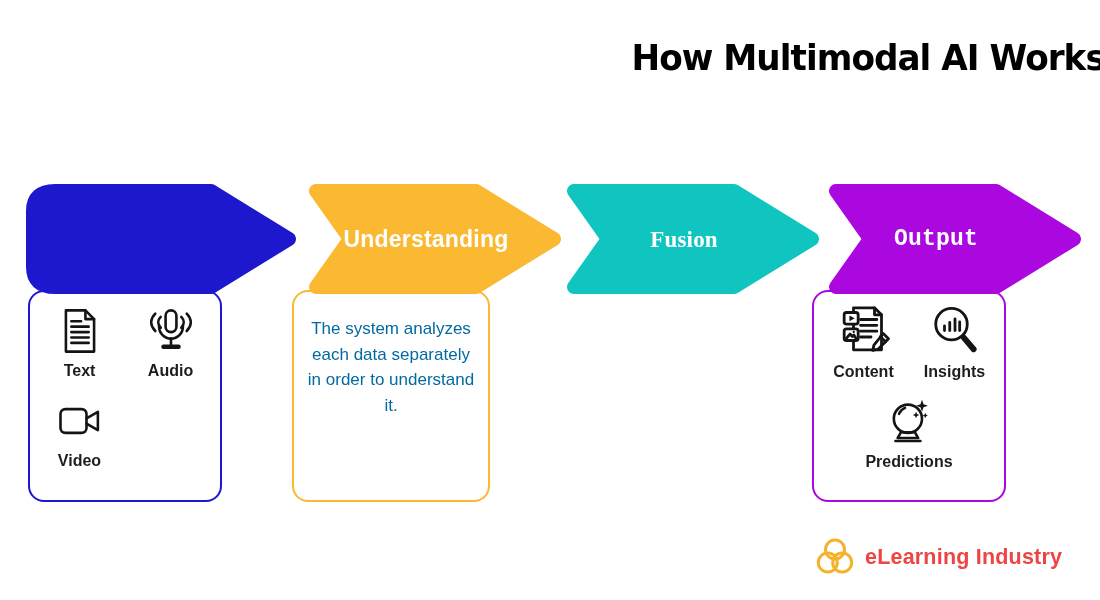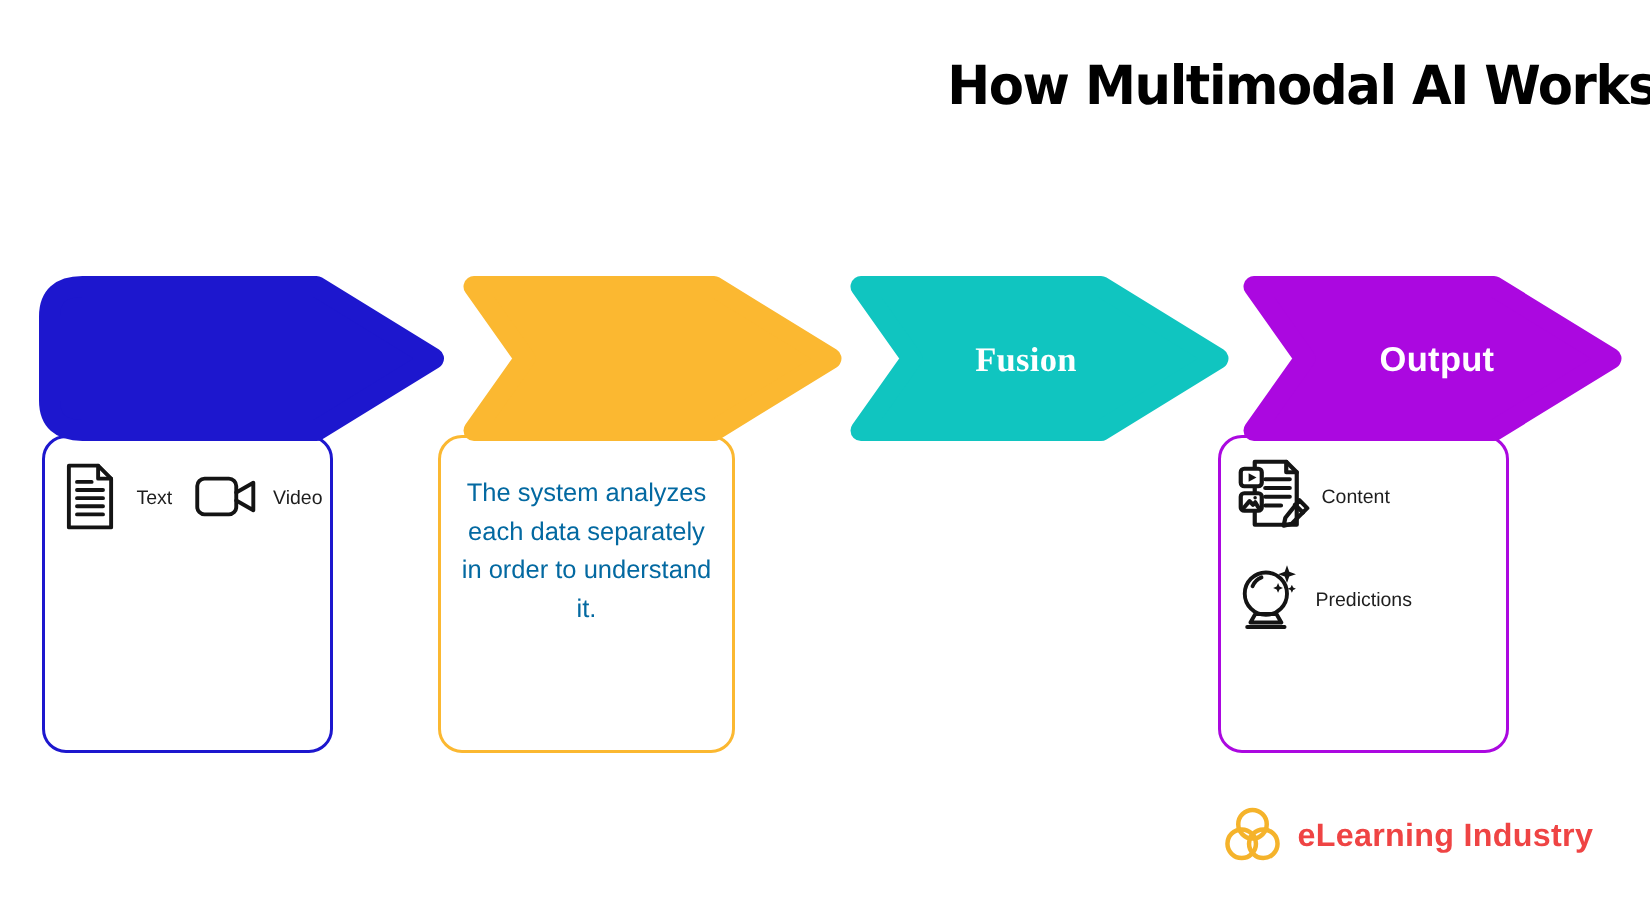--- a/index.html
+++ b/index.html
@@ -19,22 +19,22 @@
     border:2px solid #999; border-radius:16px; box-sizing:border-box;
   }
   .card-desc {
     padding:24px 12px 0; font-size:17px; line-height:1.5; color:#0369a1;
     text-align:center;
   }
   .icon-grid {
     display:grid; grid-template-columns:1fr 1fr; padding:13px 4px 0; row-gap:15px;
   }
   .icon-cell {
-    display:flex; flex-direction:row; align-items:center; gap:5px;
-    font-size:13px; color:#1d1d1d;
+    display:flex; flex-direction:column; align-items:center; gap:5px;
+    font-size:16px; color:#1d1d1d;font-weight:bold;
   }
   .span2 { grid-column:1 / span 2;text-align:center; }
 
   .arrow-svg { position:absolute; top:183px; width:272px; height:112px; overflow:visible; }
   .arrow-label {
     position:absolute; color:#ffffff; font-weight:bold; font-size:23px;
     text-align:center; line-height:1.35; letter-spacing:0.2px;
   }
 
   .logo-row { position:absolute; left:814px; top:536px; display:flex; align-items:center; gap:9px; }
@@ -59,20 +59,35 @@
           <g class="lineart">
             <path d="M 11 5 H 29 L 37 13 V 43 H 11 Z"></path>
             <path d="M 29 5 V 13 H 37"></path>
             <path d="M 16 15 H 25 M 16 20 H 32 M 16 25 H 32 M 16 30 H 32 M 16 35 H 32"></path>
           </g>
         </svg>
         <span>Text</span>
       </div>
       <div class="icon-cell">
         <svg width="52" height="52" viewBox="0 0 48 48">
+          <g class="lineart" stroke-width="2.7">
+            <rect x="19" y="5" width="10" height="20" rx="5"></rect>
+            <path d="M 13 20 a 11 11 0 0 0 22 0"></path>
+            <path d="M 24 31 V 37"></path>
+            <path d="M 17 38.5 H 31" stroke-width="4"></path>
+            <path d="M 9.5 8 C 4.5 13 4.5 19 9.5 24"></path>
+            <path d="M 14.5 11 C 11.5 14 11.5 18 14.5 21"></path>
+            <path d="M 38.5 8 C 43.5 13 43.5 19 38.5 24"></path>
+            <path d="M 33.5 11 C 36.5 14 36.5 18 33.5 21"></path>
+          </g>
+        </svg>
+        <span>Audio</span>
+      </div>
+      <div class="icon-cell">
+        <svg width="52" height="52" viewBox="0 0 48 48">
           <g class="lineart" stroke-width="3.4">
             <rect x="6" y="13" width="24" height="22" rx="4.5"></rect>
             <path d="M 30 26.5 L 40.5 32.5 V 15.5 L 30 21.5"></path>
           </g>
         </svg>
         <span>Video</span>
       </div>
     </div>
   </div>
 
@@ -93,20 +108,33 @@
             <rect x="7" y="23" width="12" height="10" rx="2" fill="#fff"></rect>
             <path d="M 9 31 L 12 27.5 L 14 29.6 L 15.3 28.2 L 17 31"></path>
             <path d="M 40.5 27 L 45 31.5 L 36 40.5 L 31.5 41.5 L 32.5 37 Z"></path>
             <path d="M 38 29.5 L 42.5 34"></path>
           </g>
           <path class="lineart-fill" d="M 11.5 11.6 L 16 14 L 11.5 16.4 Z"></path>
           <circle class="lineart-fill" cx="15.2" cy="25.6" r="1"></circle>
         </svg>
         <span>Content</span>
       </div>
+      <div class="icon-cell">
+        <svg width="58" height="56" viewBox="0 0 48 48">
+          <g class="lineart" stroke-width="2.5">
+            <circle cx="21" cy="19" r="13.5"></circle>
+            <path d="M 15 24.5 V 20.5"></path>
+            <path d="M 19.5 24.5 V 17.5"></path>
+            <path d="M 24 24.5 V 14.5"></path>
+            <path d="M 28 24.5 V 17"></path>
+            <path d="M 31.5 30.5 L 40 40.5" stroke-width="5"></path>
+          </g>
+        </svg>
+        <span>Insights</span>
+      </div>
       <div class="icon-cell span2">
         <svg width="54" height="52" viewBox="0 0 48 48">
           <g class="lineart" stroke-width="2.5">
             <circle cx="23" cy="21" r="13"></circle>
             <path d="M 14.8 16.5 a 10 10 0 0 1 5.5 -5.5"></path>
             <path d="M 16.5 33.5 H 29.5 L 32.5 38.8 H 13.5 Z"></path>
             <path d="M 11.5 41.5 H 34.5"></path>
           </g>
           <path class="lineart-fill" d="M 36 3.5 L 37.4 7.6 L 41.5 9 L 37.4 10.4 L 36 14.5 L 34.6 10.4 L 30.5 9 L 34.6 7.6 Z"></path>
           <path class="lineart-fill" d="M 30.5 14.5 L 31.4 16.6 L 33.5 17.5 L 31.4 18.4 L 30.5 20.5 L 29.6 18.4 L 27.5 17.5 L 29.6 16.6 Z"></path>
@@ -123,22 +151,23 @@
   <svg class="arrow-svg" style="left:290px;" viewBox="0 0 272 112">
     <path d="M 26 8 H 186 L 264 56 L 186 104 H 26 L 60 56 Z" stroke-width="14" stroke-linejoin="round" fill="#fbb831" style="stroke: rgb(251, 184, 49);"></path>
   </svg>
   <svg class="arrow-svg" style="left:548px;" viewBox="0 0 272 112">
     <path d="M 26 8 H 186 L 264 56 L 186 104 H 26 L 60 56 Z" stroke-width="14" stroke-linejoin="round" fill="#10c5c0" style="stroke: rgb(16, 197, 192);"></path>
   </svg>
   <svg class="arrow-svg" style="left:810px;" viewBox="0 0 272 112">
     <path d="M 26 8 H 186 L 264 56 L 186 104 H 26 L 60 56 Z" stroke-width="14" stroke-linejoin="round" fill="#ab08e0" style="stroke: rgb(171, 8, 224);"></path>
   </svg>
 
+  <div class="arrow-label" style="left:290px;top:224px;width:272px;">Understanding</div>
   <div class="arrow-label" style="left:548px;top:224px;width:272px;font-family:Liberation Serif, serif;">Fusion</div>
-  <div class="arrow-label" style="left:822px;top:224px;width:272px;">Output</div>
+  <div class="arrow-label" style="left:800px;top:224px;width:272px;font-family:Liberation Mono, monospace;">Output</div>
 
   <div class="logo-row">
     <svg width="42" height="42" viewBox="0 0 42 42">
       <g fill="none" stroke-width="3" style="stroke: rgb(245, 179, 43);">
         <circle cx="21" cy="13.5" r="9.5"></circle>
         <circle cx="13.8" cy="26.5" r="9.5"></circle>
         <circle cx="28.2" cy="26.5" r="9.5"></circle>
       </g>
     </svg>
     <span class="logo-text" style="color: #ef4444;">eLearning Industry</span>

